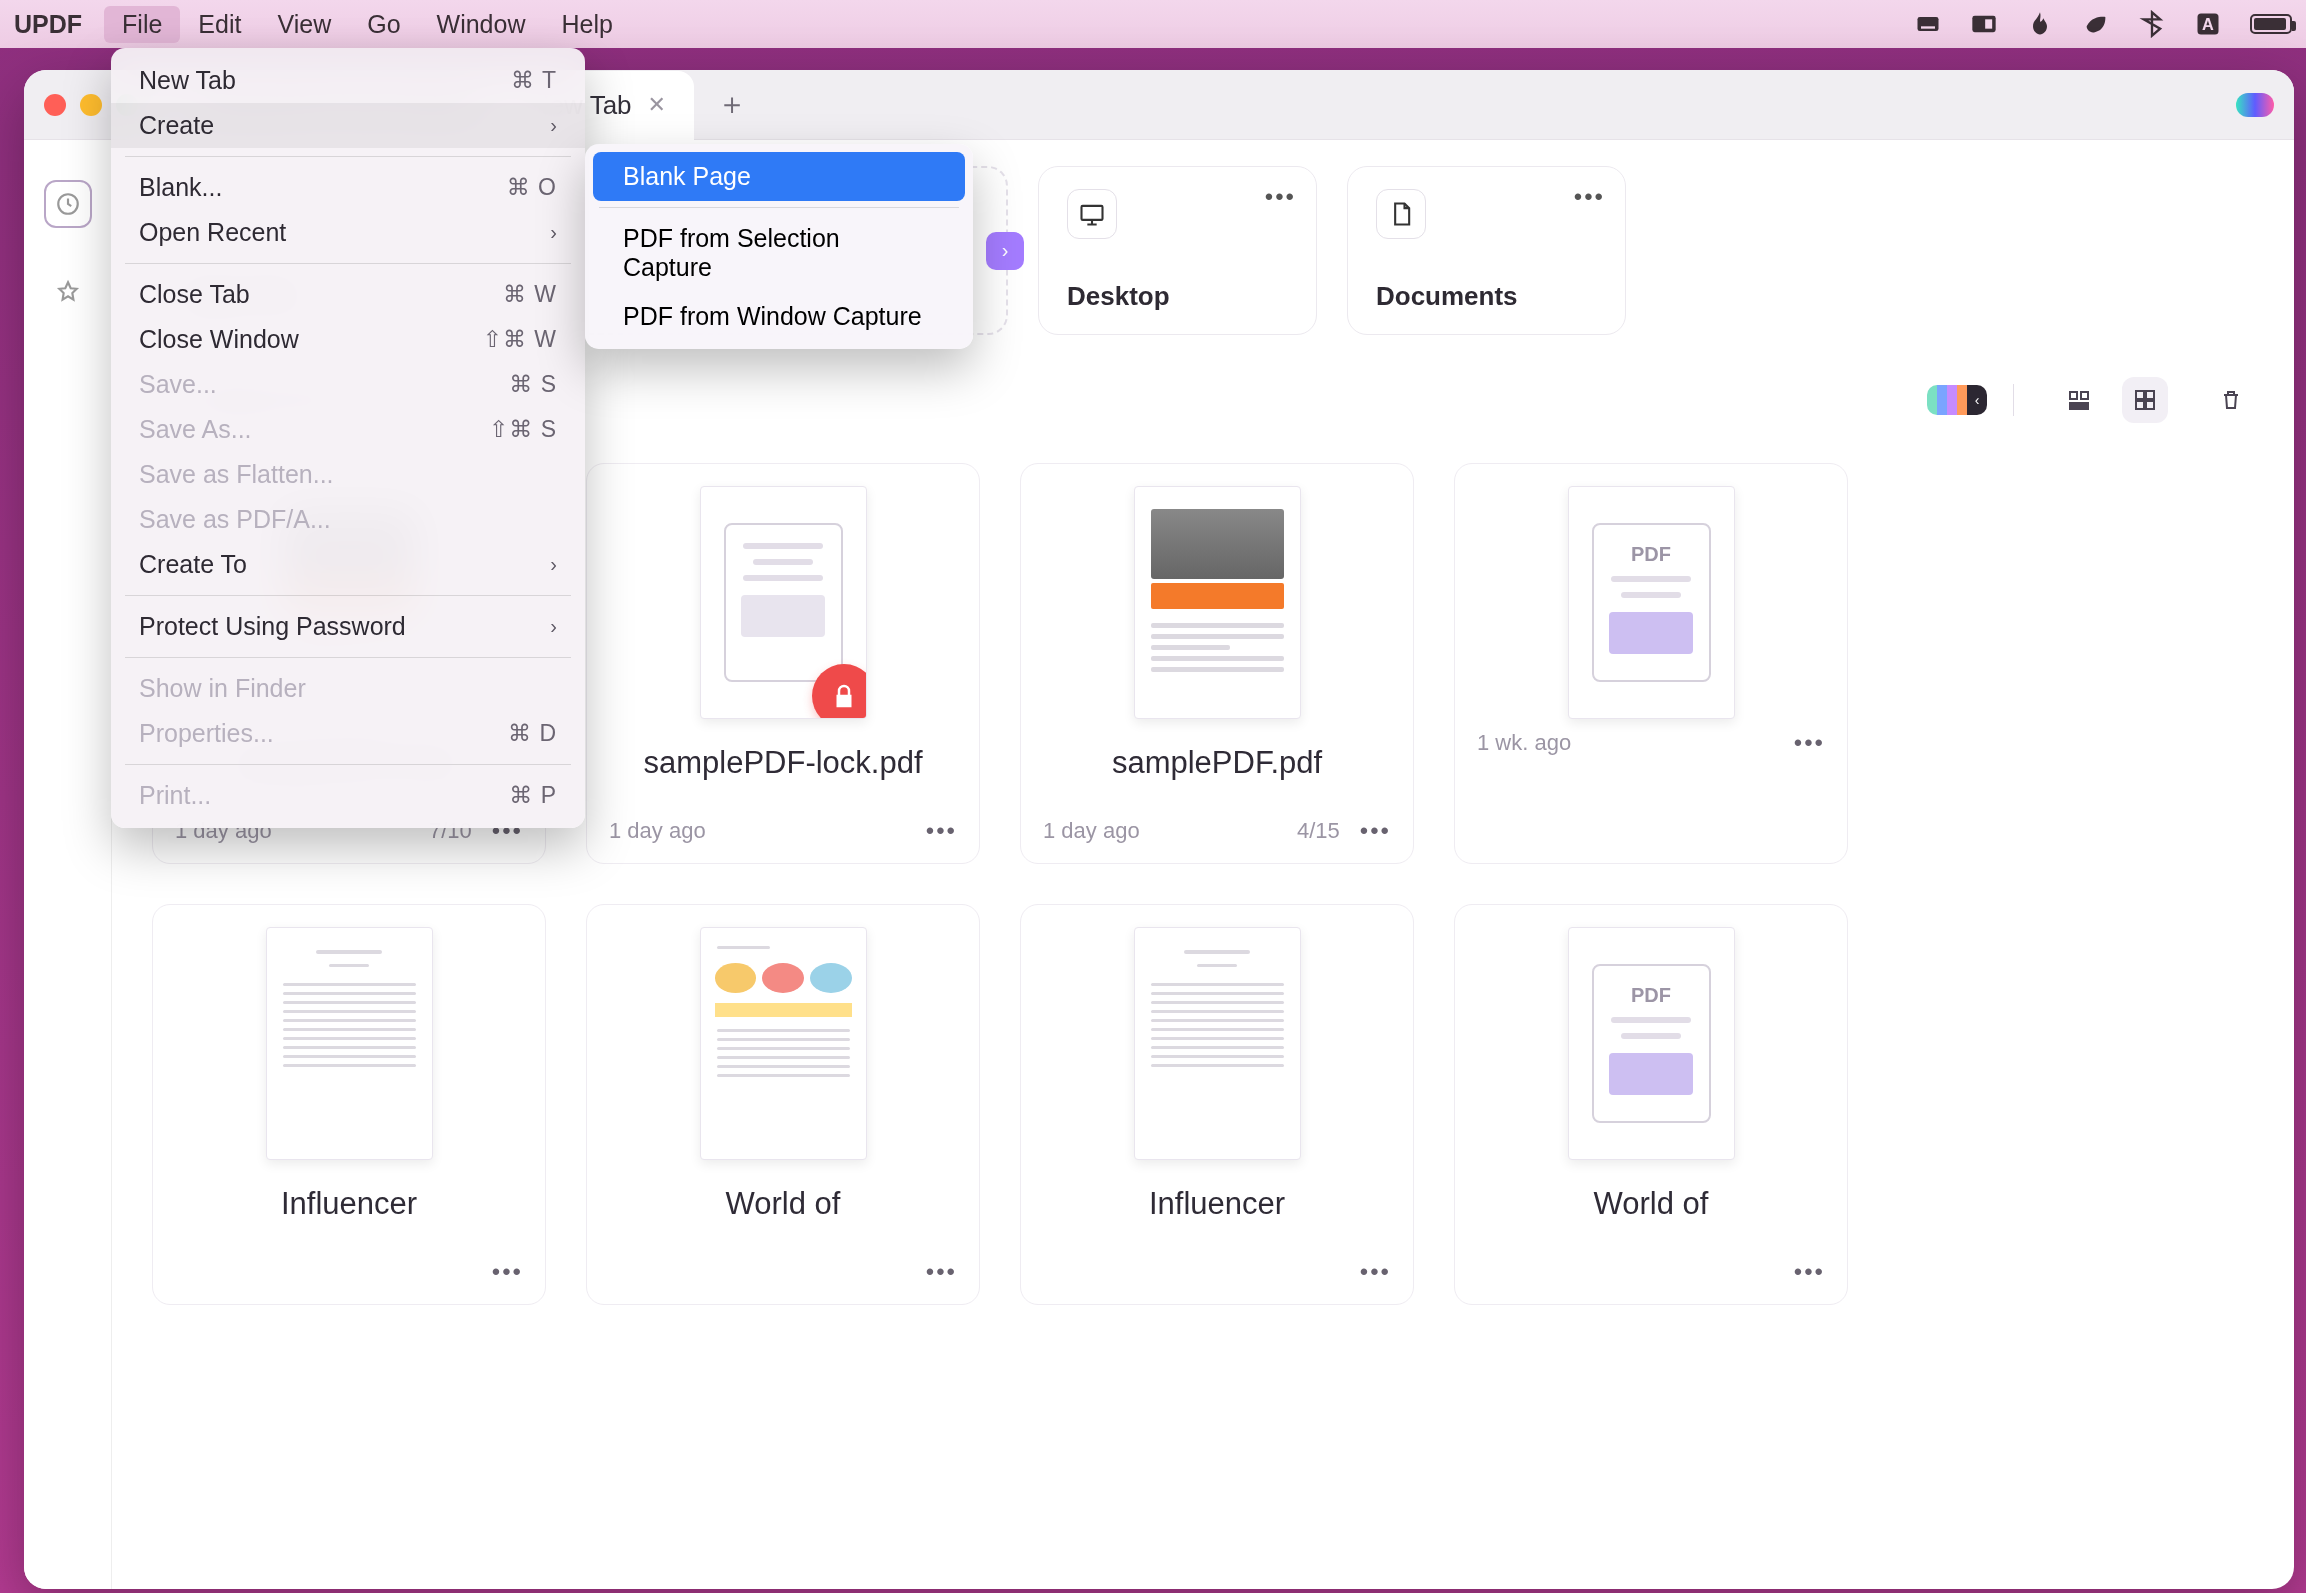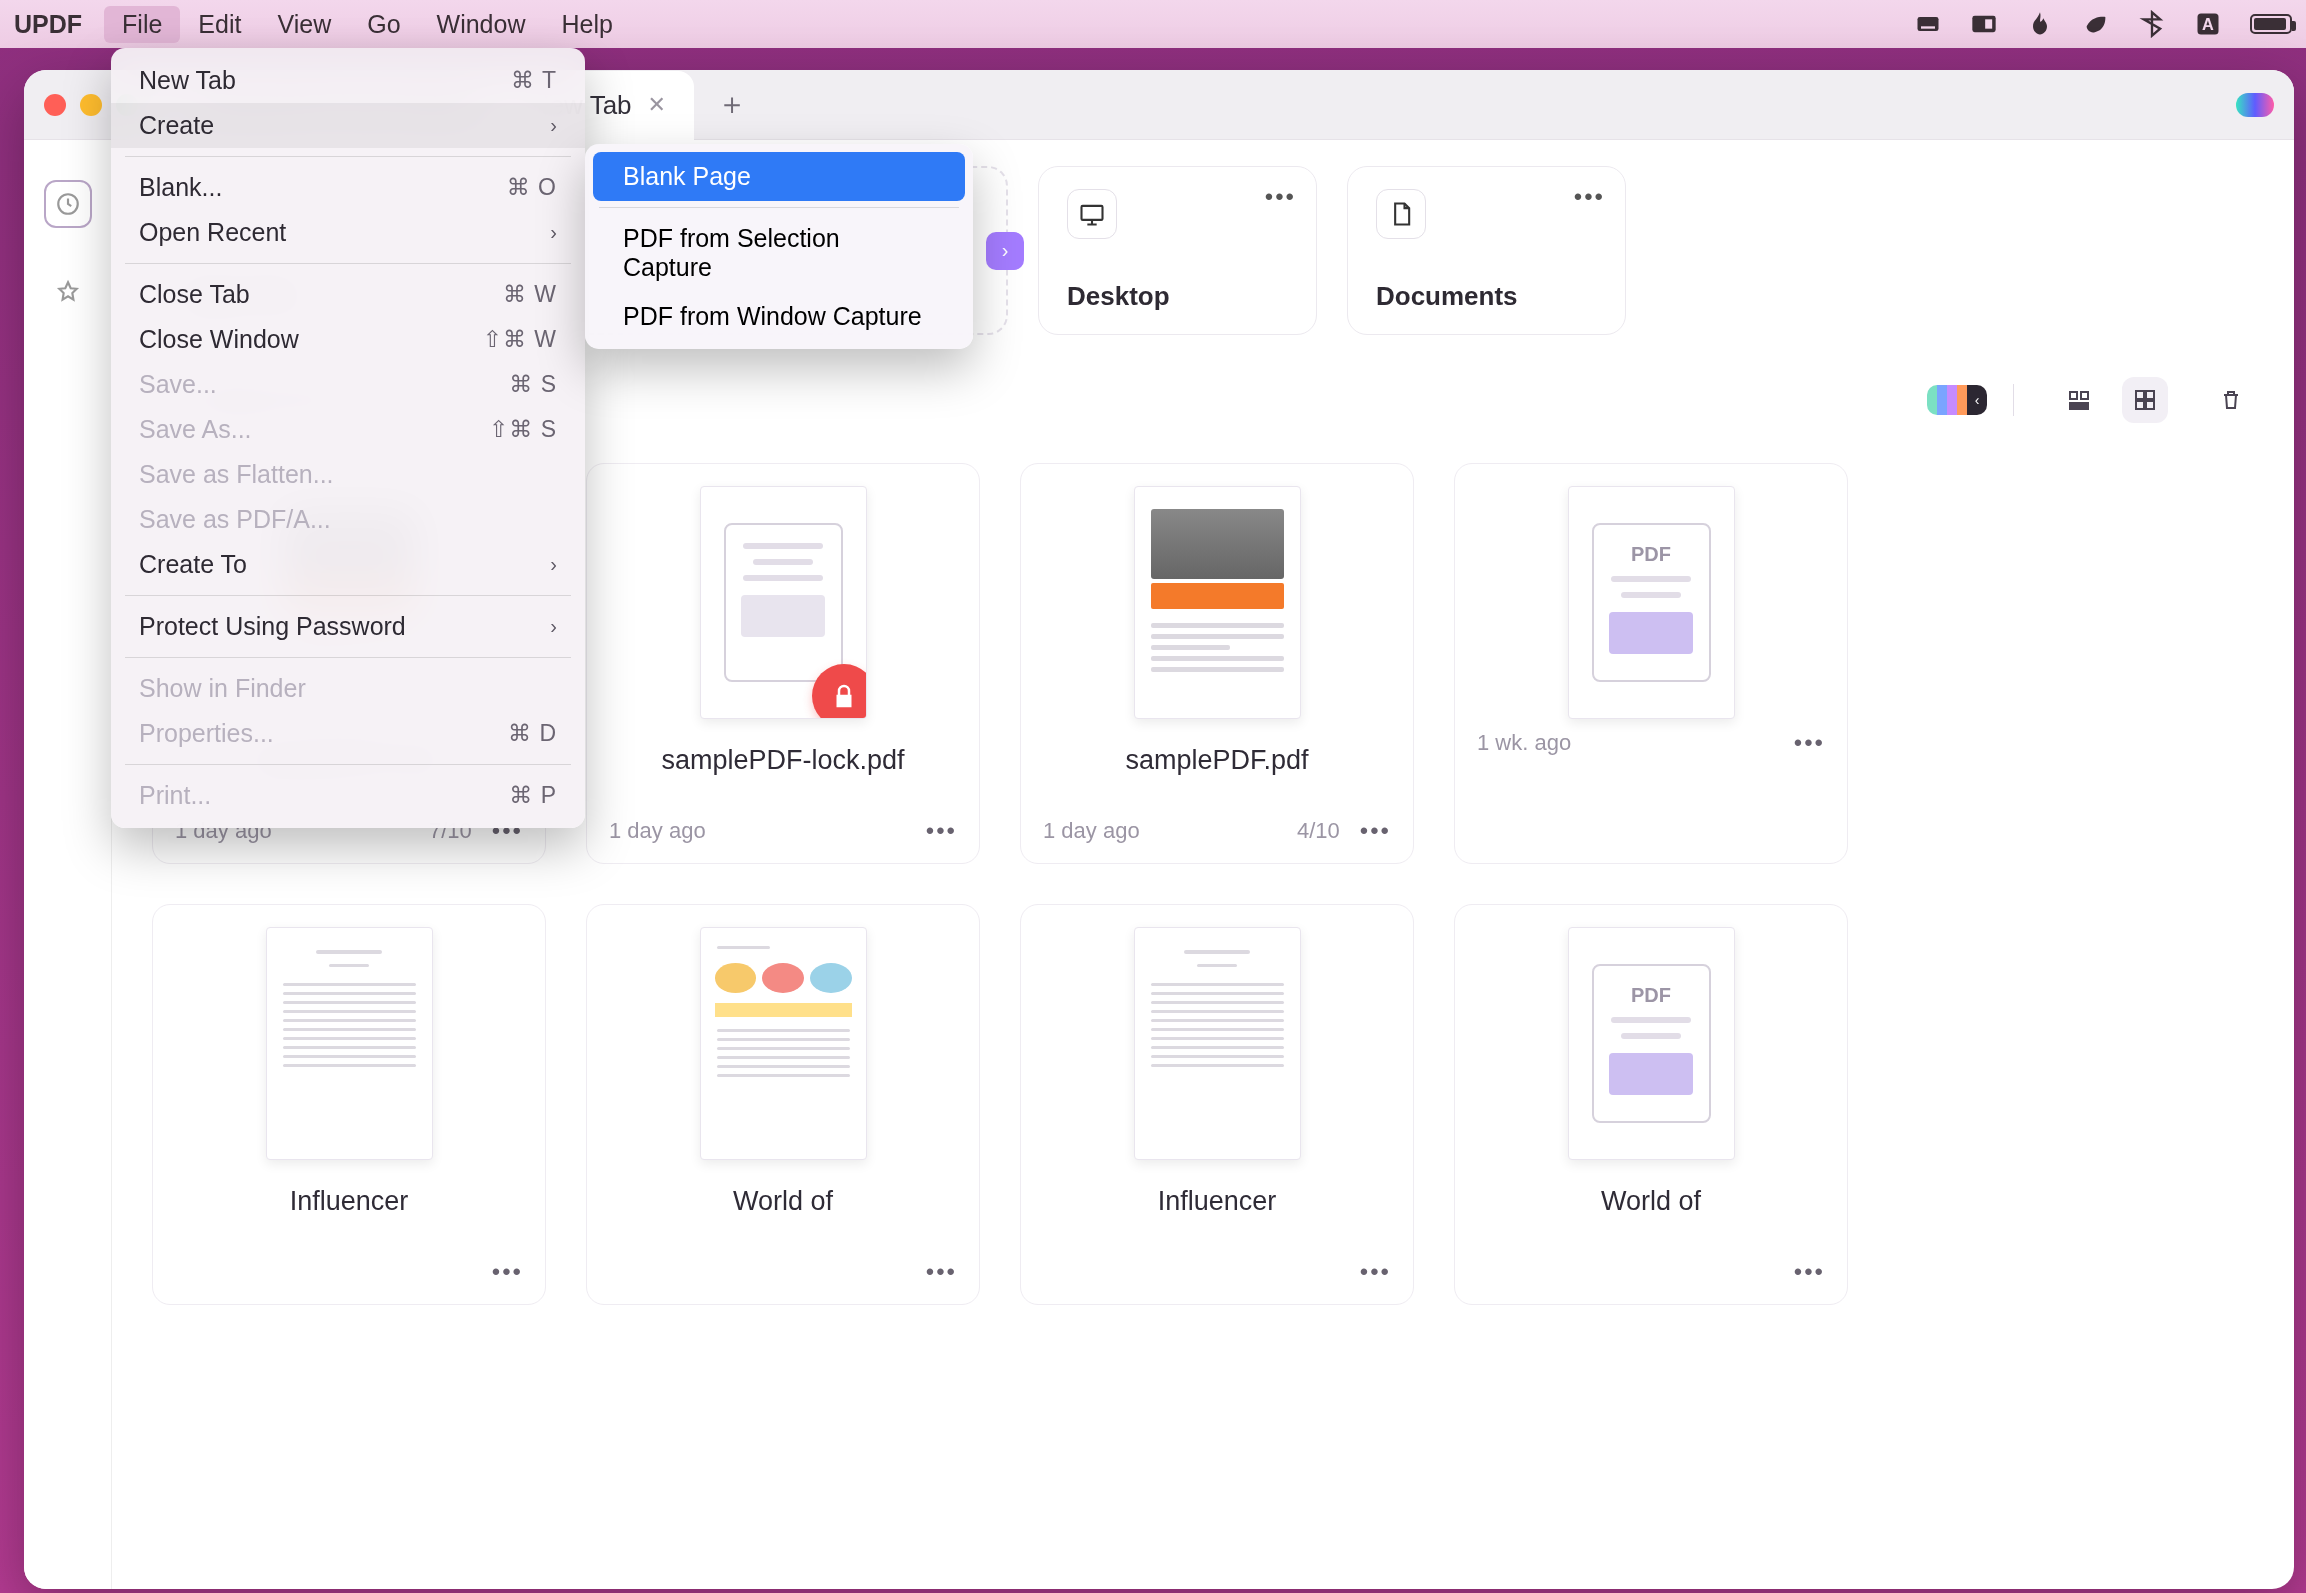--- a/index.html
+++ b/index.html
@@ -71,21 +71,21 @@
 .thumb .orange-bar { margin:0 16px 6px; height:26px; background:#f47a2a; border-radius:2px; }
 .thumb.doc-generic { align-items:center; justify-content:center; }
 .thumb.doc-generic .doc-shape { width:119px; height:159px; border:2px solid #d6d1dc; border-radius:8px; position:relative; display:flex; flex-direction:column; align-items:center; padding:18px 12px 8px; gap:10px; background:#fff; }
 .thumb.doc-generic .doc-shape .lbl { font-size:20px; font-weight:700; color:#9c95a6; }
 .thumb.doc-generic .doc-shape .gl { height:6px; background:#e2dde7; border-radius:3px; width:80px; }
 .thumb.doc-generic .doc-shape .gl2 { width:60px; }
 .thumb.doc-generic .doc-shape .gimg { height:42px; width:84px; background:#cdbff2; border-radius:4px; margin-top:4px; }
 .thumb .lock-badge { position:absolute; right:-10px; bottom:-10px; width:64px; height:64px; background:#ef4a4a; border-radius:50%; display:flex; align-items:center; justify-content:center; box-shadow:0 4px 10px rgba(239,74,74,0.3); }
 .thumb .lock-badge svg { width:30px; height:30px; fill:#fff; }
 
-.file-name { font-size:27px; color:#2f2b36; text-align:center; margin-top:24px; line-height:1.3; min-height:64px; }
+.file-name { font-size:31px; color:#2f2b36; text-align:center; margin-top:24px; line-height:1.3; min-height:64px; }
 .file-meta { display:flex; align-items:center; justify-content:space-between; width:100%; margin-top:10px; font-size:22px; color:#9b95a4; }
 .file-meta .left { }
 .file-meta .right { display:flex; align-items:center; gap:20px; }
 .file-meta .more { color:#68626f; letter-spacing:2px; font-size:24px; }
 
 
 .dropdown { position: absolute; top: 48px; left: 111px; background: rgba(246,241,246,0.95); backdrop-filter: blur(20px); border-radius: 14px; box-shadow: 0 20px 48px rgba(0,0,0,0.25); padding: 10px 0; width: 474px; font-size: 25px; color:#2e2a33; }
 .dropdown .row { display:flex; align-items:center; justify-content:space-between; padding: 8px 28px; }
 .dropdown .row.hover { background: rgba(0,0,0,0.06); }
 .dropdown .row .sc { font-size:23px; color:#6b6572; letter-spacing:1px; }
@@ -299,21 +299,21 @@
                 <span class="line"></span>
                 <span class="line short"></span>
                 <span class="line"></span>
                 <span class="line"></span>
               </div>
             </div>
             <div class="file-name">samplePDF.pdf</div>
             <div class="file-meta">
               <span class="left">1 day ago</span>
               <span class="right">
-                <span>4/10</span>
+                <span>4/15</span>
                 <span class="more">•••</span>
               </span>
             </div>
           </div>
           <div class="file-card">
             <div class="thumb doc-generic">
               <div class="doc-shape">
                 <span class="lbl">PDF</span>
                 <span class="gl"></span>
                 <span class="gl gl2"></span>

